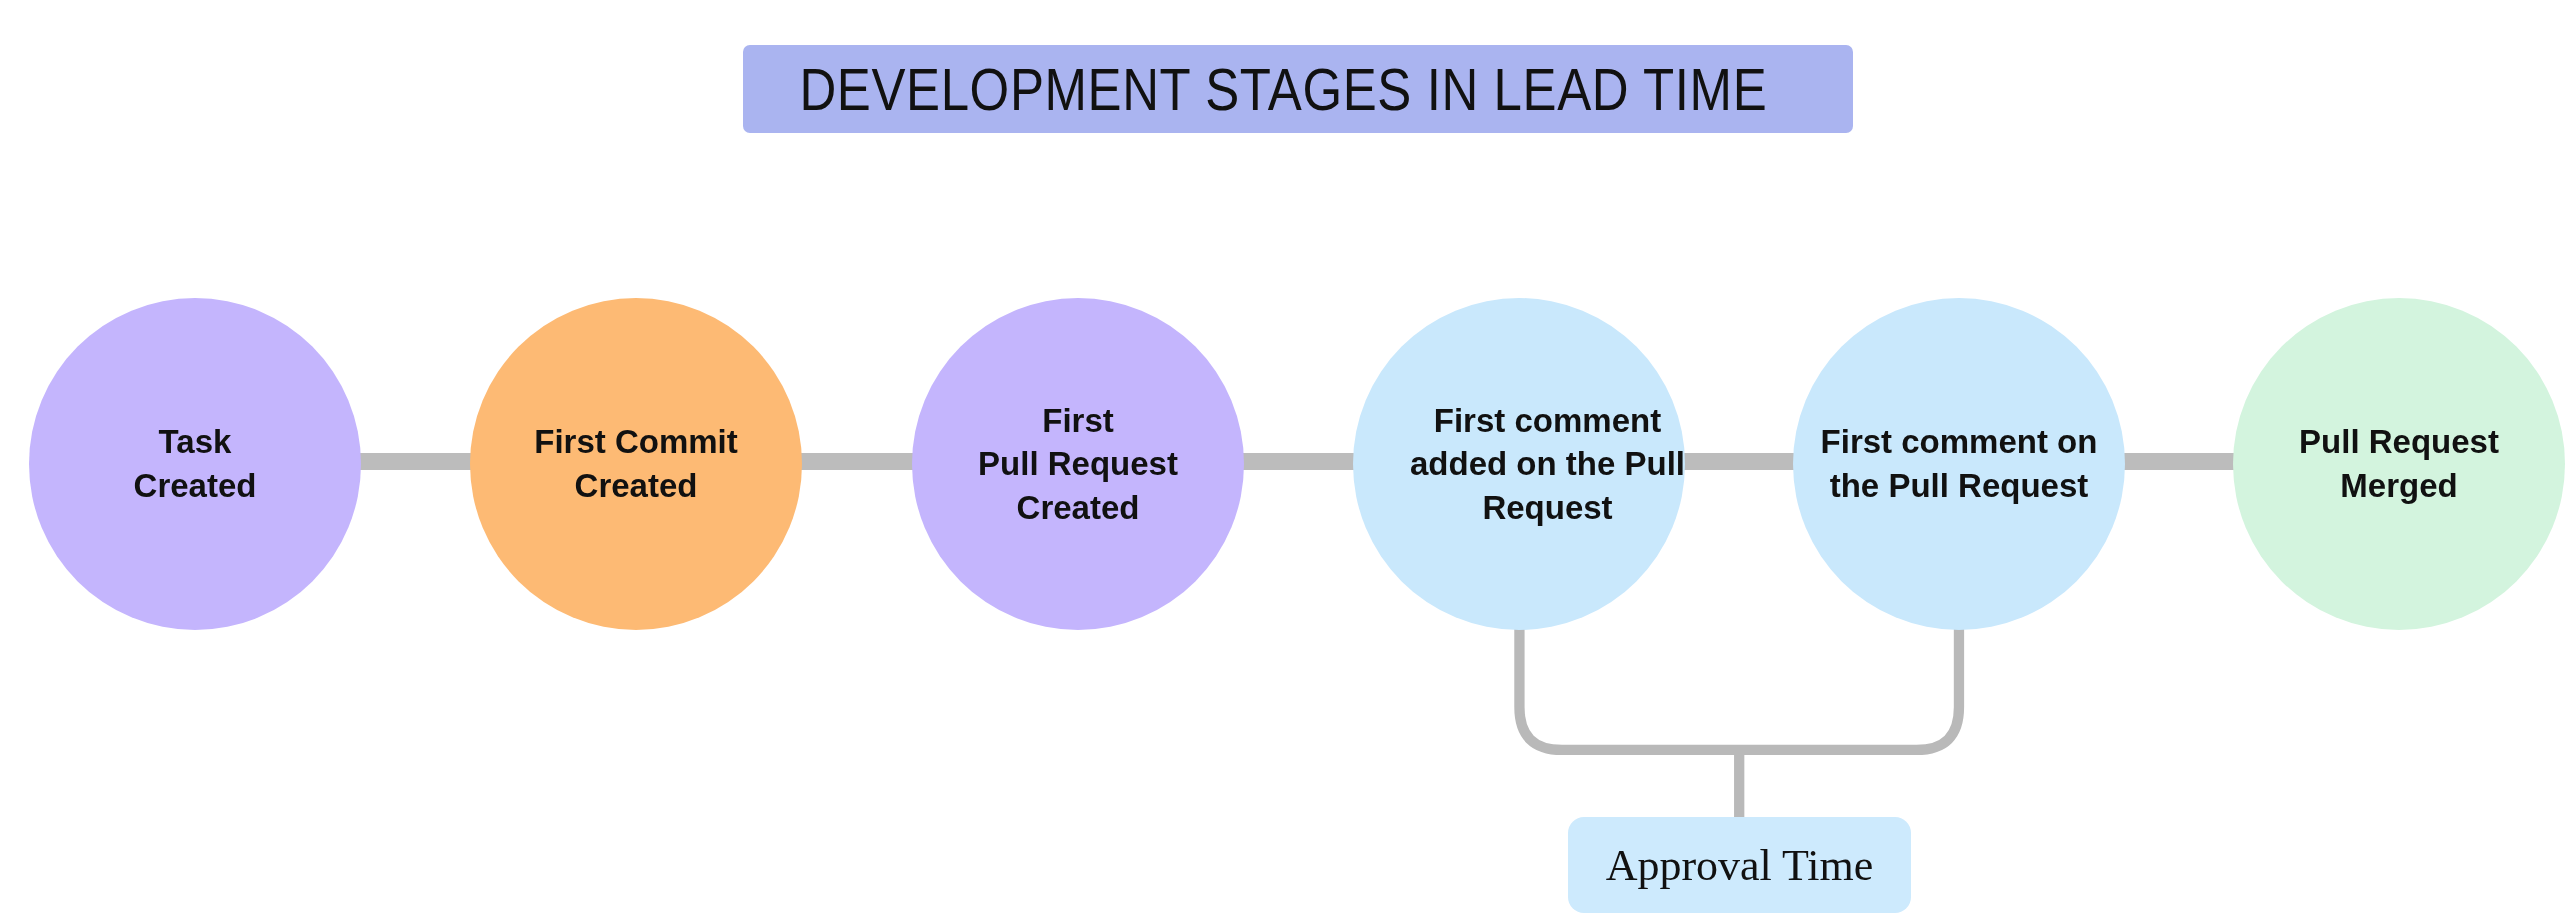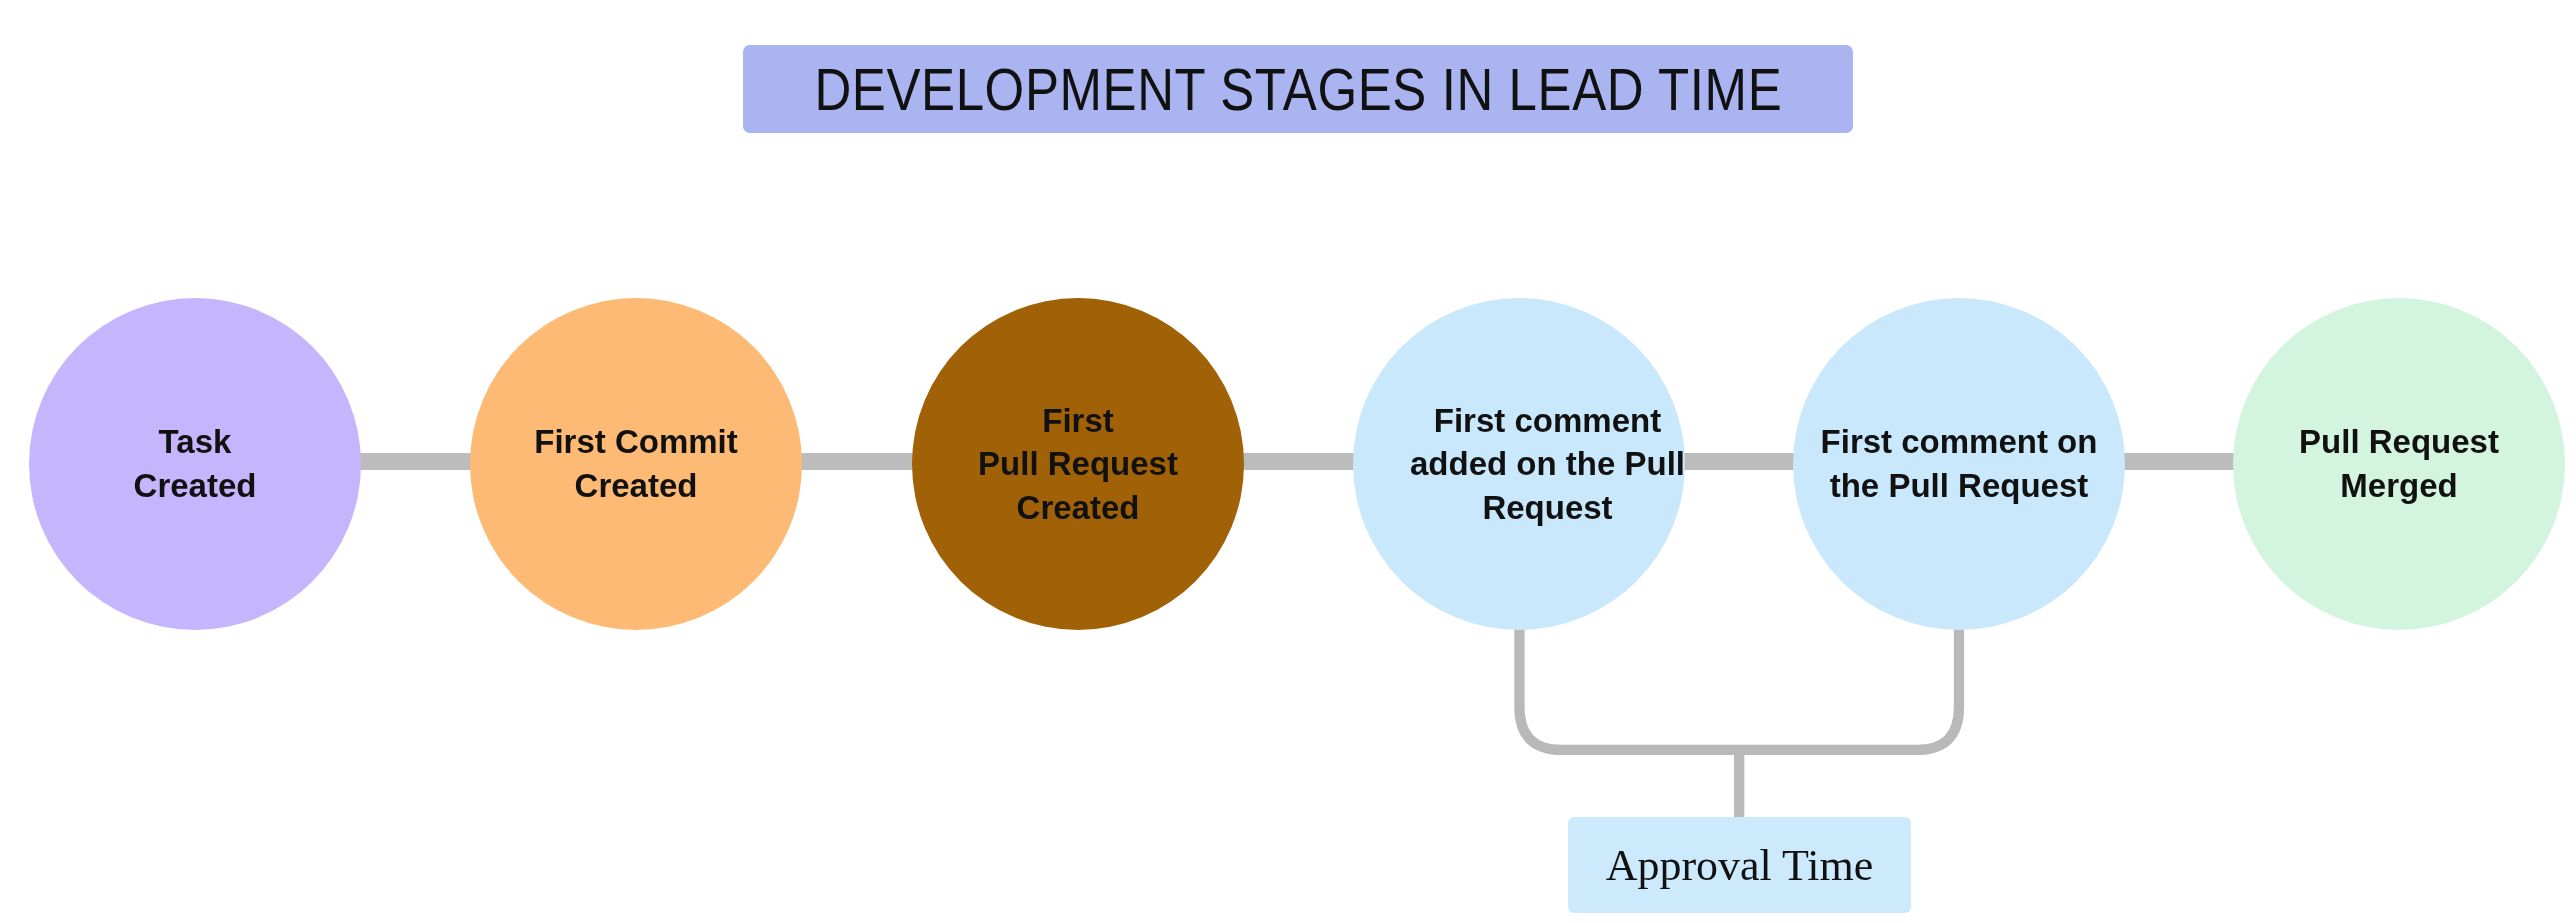--- a/index.html
+++ b/index.html
@@ -20,21 +20,21 @@
   
   .title-box {
     position: absolute;
     left: 743px;
     top: 45px;
     width: 1110px;
     height: 88px;
     border-radius: 6.9px;
     display: flex;
     align-items: center;
-    justify-content: center;
+    justify-content: flex-end;
     z-index: 3;
   }
   .title-box .title-text {
     font-size: 60px;
     font-weight: 400;
     letter-spacing: 0.7px;
     white-space: nowrap;
     transform: scaleX(0.85);
     transform-origin: center center;
   }
@@ -84,21 +84,21 @@
   .circle.pos-5 { left: 1793px; }
   .circle.pos-6 { left: 2233px; }
 
   
   .approval-box {
     position: absolute;
     left: 1568px;
     top: 817px;
     width: 343px;
     height: 96px;
-    border-radius: 6px;
+    border-radius: 16px;
     display: flex;
     align-items: center;
     justify-content: center;
     z-index: 2;
   }
   .approval-box .approval-text {
     font-family: cursive;
     font-size: 44px;
     font-weight: 400;
     white-space: nowrap;
@@ -121,21 +121,21 @@
   </svg>
 
   <div class="circle pos-1" style="background: #c4b5fd;">
     <span>Task
 Created</span>
   </div>
   <div class="circle pos-2" style="background: #fdba74;">
     <span>First Commit
 Created</span>
   </div>
-  <div class="circle pos-3" style="background: #a16207;">
+  <div class="circle pos-3" style="background: #c4b5fd;">
     <span>First
 Pull Request
 Created</span>
   </div>
   <div class="circle pos-4" style="background: rgb(201, 232, 252); justify-content: flex-end;">
     <span>First comment
 added on the Pull
 Request</span>
   </div>
   <div class="circle pos-5" style="background: rgb(201, 232, 252);">

